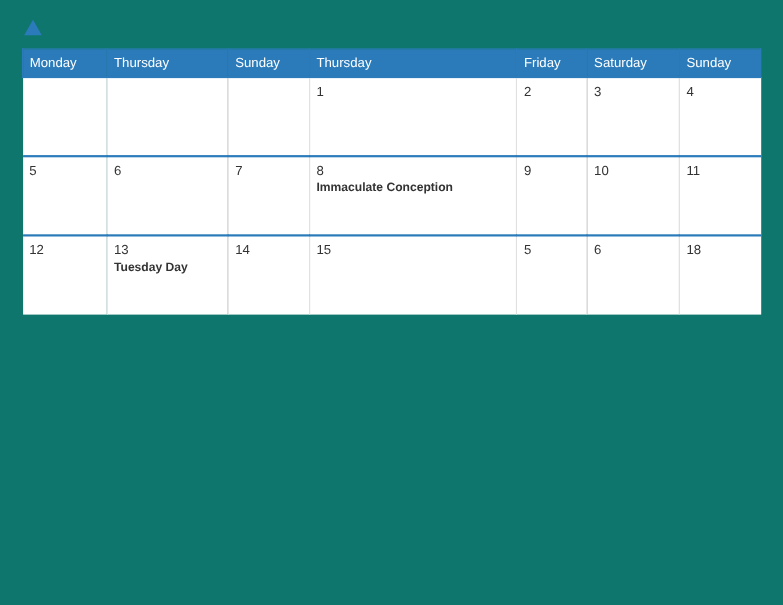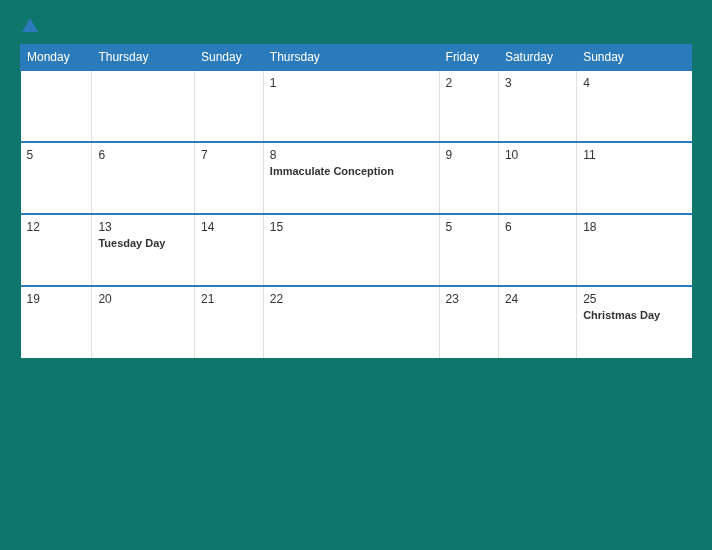--- a/index.html
+++ b/index.html
@@ -203,39 +203,15 @@
           <td>
             <span class="day-num">5</span>
           </td>
           <td>
             <span class="day-num">6</span>
           </td>
           <td>
             <span class="day-num">18</span>
           </td>
         </tr>
-        <tr>
-          <td>
-            <span class="day-num">19</span>
-          </td>
-          <td>
-            <span class="day-num">20</span>
-          </td>
-          <td>
-            <span class="day-num">21</span>
-          </td>
-          <td>
-            <span class="day-num">22</span>
-          </td>
-          <td>
-            <span class="day-num">23</span>
-          </td>
-          <td>
-            <span class="day-num">24</span>
-          </td>
-          <td>
-            <span class="day-num">25</span>
-            <span class="event">Christmas Day</span>
-          </td>
-        </tr>
       </tbody>
   </table>
 </div>
 
 </body></html>

